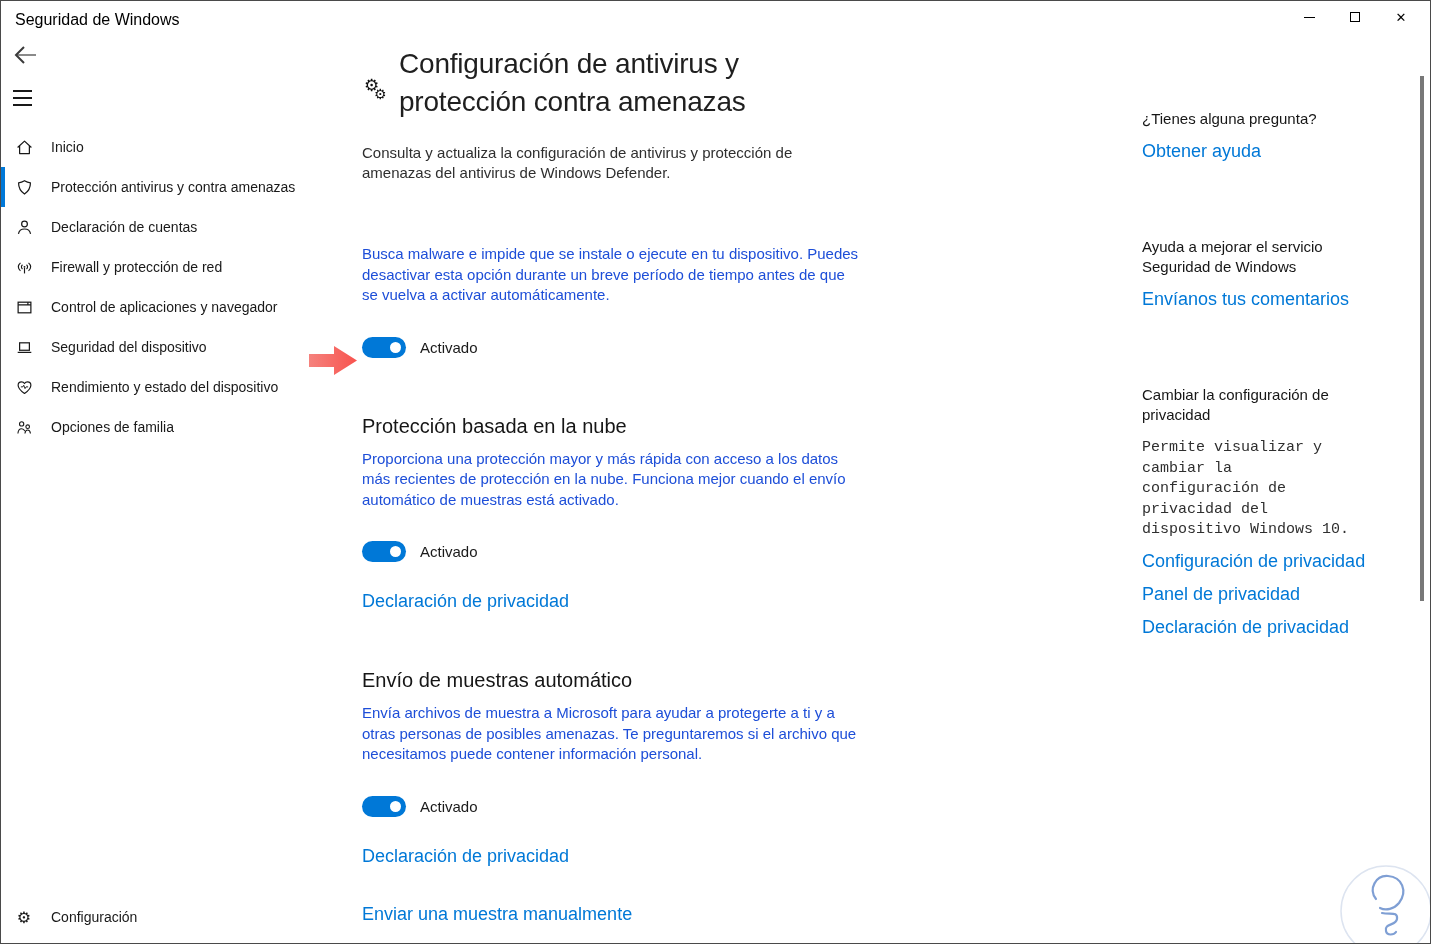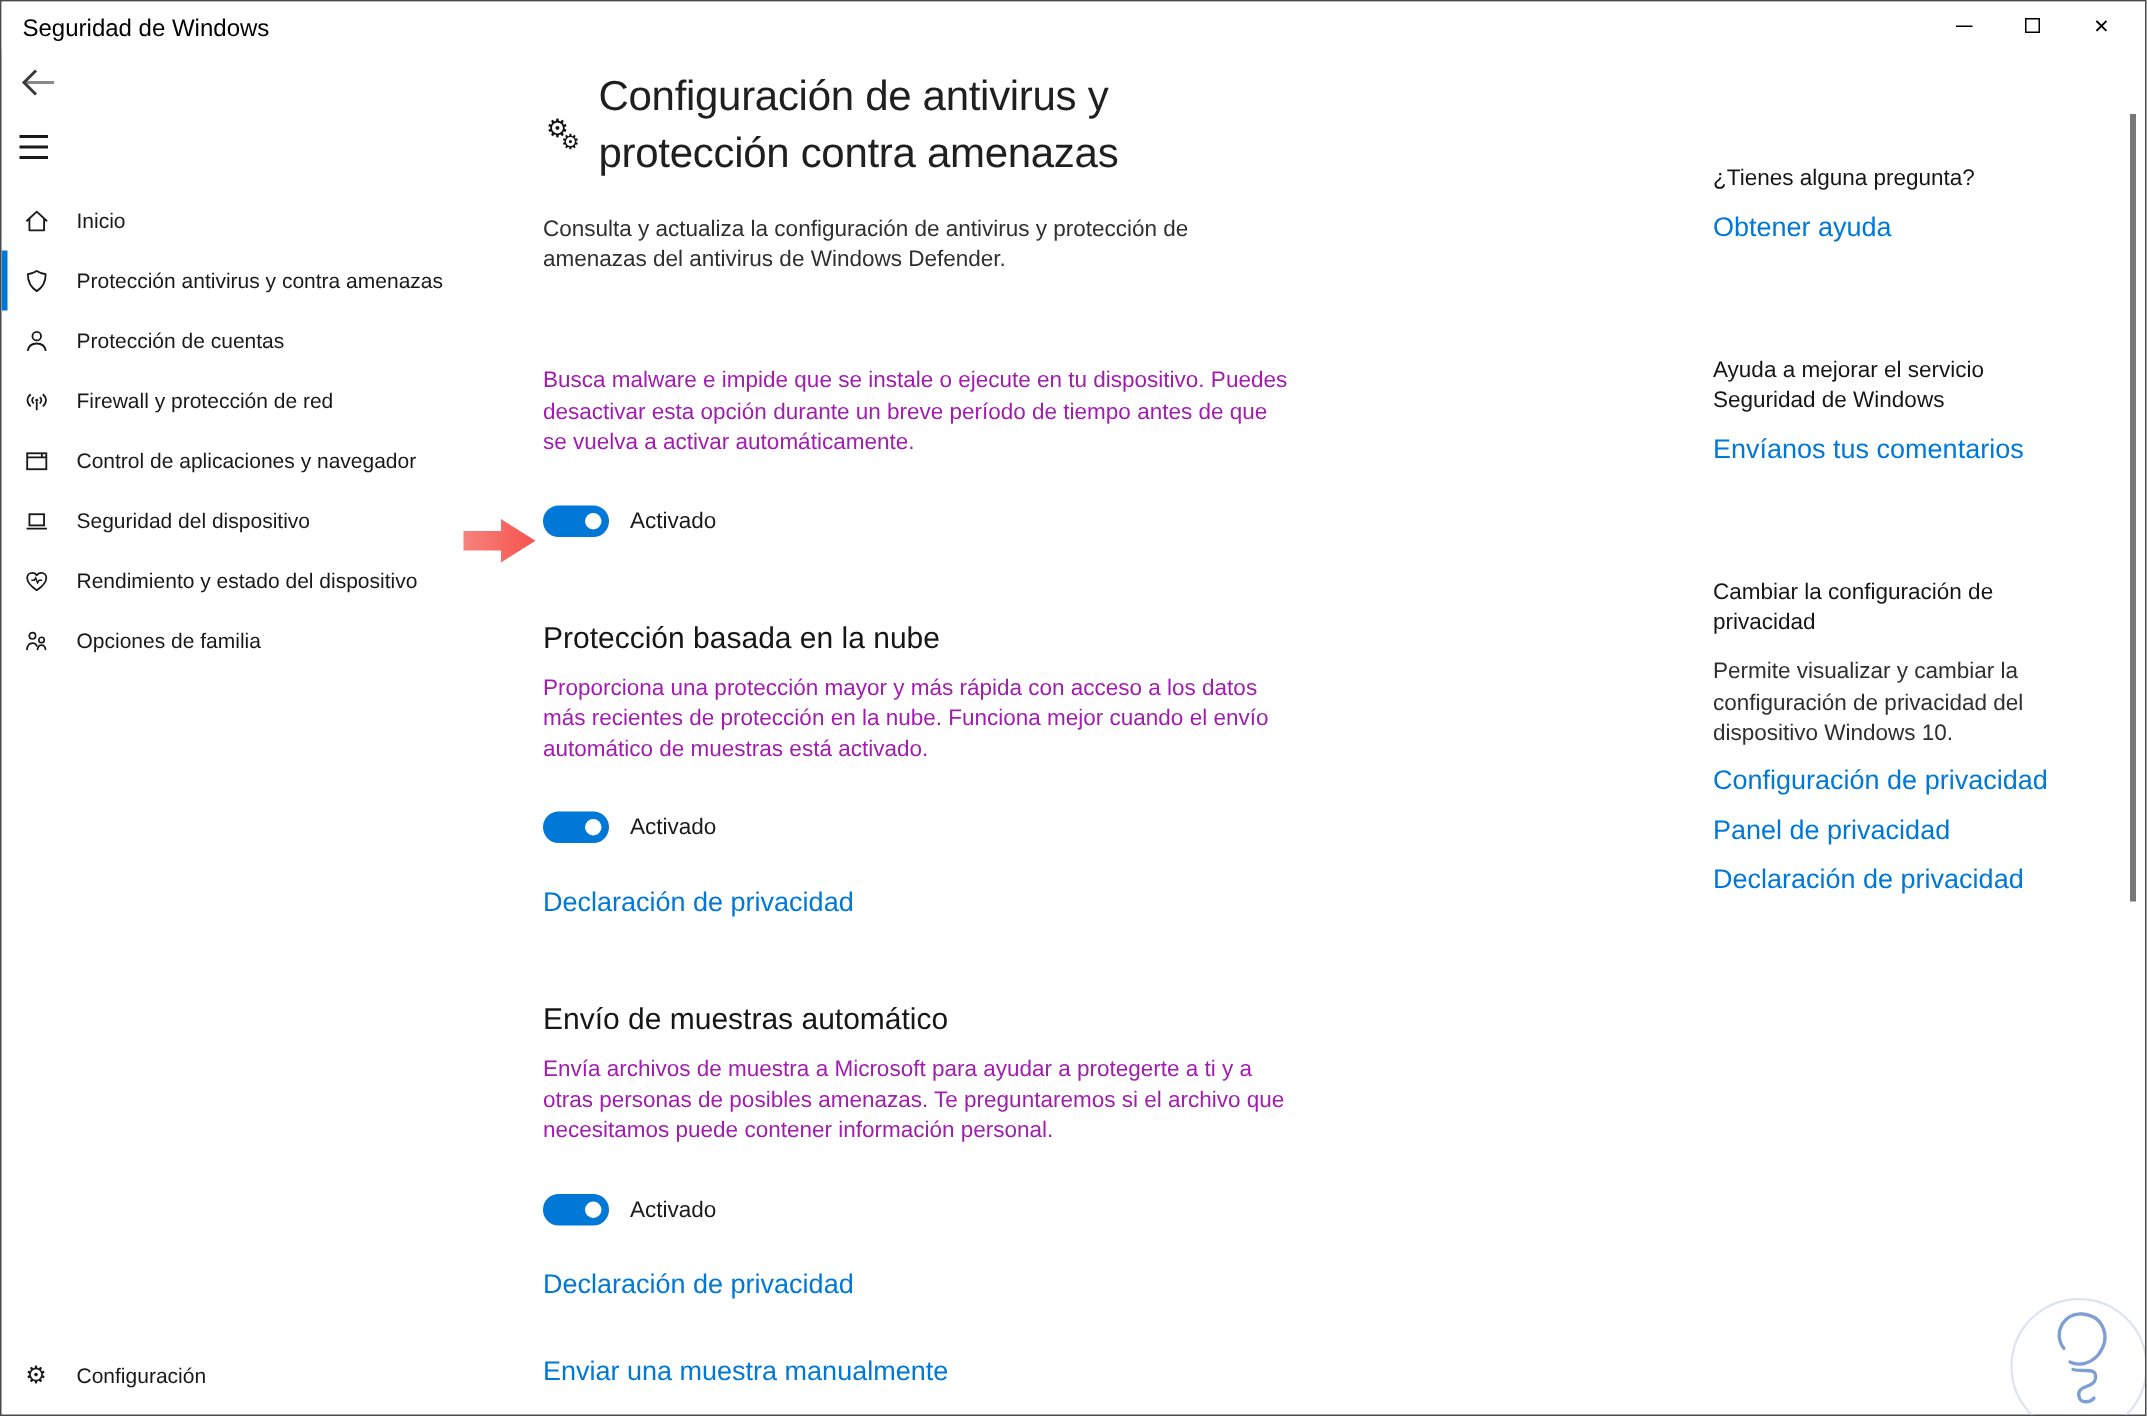--- a/index.html
+++ b/index.html
@@ -31,21 +31,21 @@
   .side-bottom { position:absolute; left:0; top:896px; width:340px; }
   svg.ic { display:block; }
   
   .main-title-icon { position:absolute; left:361px; top:74px; width:34px; height:34px; }
   .gear-big { position:absolute; left:2px; top:0; font-size:17px; color:#111; }
   .gear-small { position:absolute; left:12px; top:11px; font-size:14px; color:#111; }
   .main-title { position:absolute; left:398px; top:44px; width:370px; font-size:28px; line-height:38px; font-weight:400; color:#1f1f1f; letter-spacing:-0.2px; }
   .main-sub { position:absolute; left:361px; top:142px; width:445px; font-size:15px; line-height:20px; color:#2f2f2f; }
   .sections { position:absolute; left:361px; top:232px; width:505px; }
   .sec-head { font-size:20px; font-weight:400; color:#161616; }
-  .sec-desc { margin-top:11px; font-size:15px; line-height:20.5px; color:#a21caf; }
+  .sec-desc { margin-top:11px; font-size:15px; line-height:20.5px; color:#1d4ed8; }
   .toggle-row { margin-top:31px; display:flex; align-items:center; cursor:pointer; }
   .toggle { position:relative; width:44px; height:21px; border-radius:11px; background:#0078d7; }
   .toggle .knob { position:absolute; right:5px; top:5px; width:11px; height:11px; border-radius:50%; background:#fff; }
   .toggle-lbl { margin-left:14px; font-size:15px; color:#1a1a1a; }
   .link { color:#0078d7; font-size:18px; cursor:pointer; display:inline-block; }
   .sec-link { margin-top:29px; }
   .sec-link2 { margin-top:37px; }
   .sec-gap { margin-top:57px; }
   
   .red-arrow { position:absolute; left:307px; top:344px; width:50px; height:31px; }
@@ -114,21 +114,21 @@
   </div>
 
   <div class="side-item">
     <span class="accent"></span>
     <span class="icon">
       <svg class="ic" width="17" height="17" viewBox="0 0 16 16">
           <circle cx="8" cy="4.8" r="2.7" stroke="#191919" stroke-width="1.15" fill="none"></circle>
           <path d="M2.3 14 C2.9 10.6 5.4 9.4 8 9.4 C10.6 9.4 13.1 10.6 13.7 14" stroke="#191919" stroke-width="1.15" fill="none"></path>
         </svg>
     </span>
-    <span class="lbl">Protección de cuentas</span>
+    <span class="lbl">Declaración de cuentas</span>
   </div>
 
   <div class="side-item">
     <span class="accent"></span>
     <span class="icon">
       <svg class="ic" width="17" height="17" viewBox="0 0 16 16">
         <path d="M4.2 3.6 C2.9 4.7 2.2 6 2.2 7.4 C2.2 8.8 2.9 10.1 4.2 11.2" stroke="#191919" stroke-width="1.1" fill="none"></path>
         <path d="M11.8 3.6 C13.1 4.7 13.8 6 13.8 7.4 C13.8 8.8 13.1 10.1 11.8 11.2" stroke="#191919" stroke-width="1.1" fill="none"></path>
         <path d="M6.1 5.4 C5.4 6 5.1 6.7 5.1 7.4 C5.1 8.1 5.4 8.8 6.1 9.4" stroke="#191919" stroke-width="1.1" fill="none"></path>
         <path d="M9.9 5.4 C10.6 6 10.9 6.7 10.9 7.4 C10.9 8.1 10.6 8.8 9.9 9.4" stroke="#191919" stroke-width="1.1" fill="none"></path>
@@ -245,21 +245,21 @@
 </svg>
 
 <aside class="aside">
   <h3>¿Tienes alguna pregunta?</h3>
   <span class="link">Obtener ayuda</span>
 
   <h3 class="gap-lg" style="width:200px;">Ayuda a mejorar el servicio Seguridad de Windows</h3>
   <span class="link">Envíanos tus comentarios</span>
 
   <h3 class="gap-lg" style="width:200px;">Cambiar la configuración de privacidad</h3>
-  <p class="desc" style="width:215px;">Permite visualizar y cambiar la configuración de privacidad del dispositivo Windows 10.</p>
+  <p class="desc" style="width:215px;font-family:Liberation Mono, monospace;">Permite visualizar y cambiar la configuración de privacidad del dispositivo Windows 10.</p>
   <span class="link plink" style="margin-top:10px;">Configuración de privacidad</span>
   <span class="link plink">Panel de privacidad</span>
   <span class="link plink">Declaración de privacidad</span>
 </aside>
 
 <div class="scroll-thumb"></div>
 
 <svg class="watermark" viewBox="0 0 120 112">
   <circle cx="62" cy="58" r="45" fill="none" stroke="#dde4f0" stroke-width="1.5"></circle>
   <path d="M52 46 C44 36 52 22 64 23 C78 24 84 38 75 50 C70 56 62 58 56 55" fill="none" stroke="#7f9fd4" stroke-width="2.2" stroke-linecap="round"></path>

